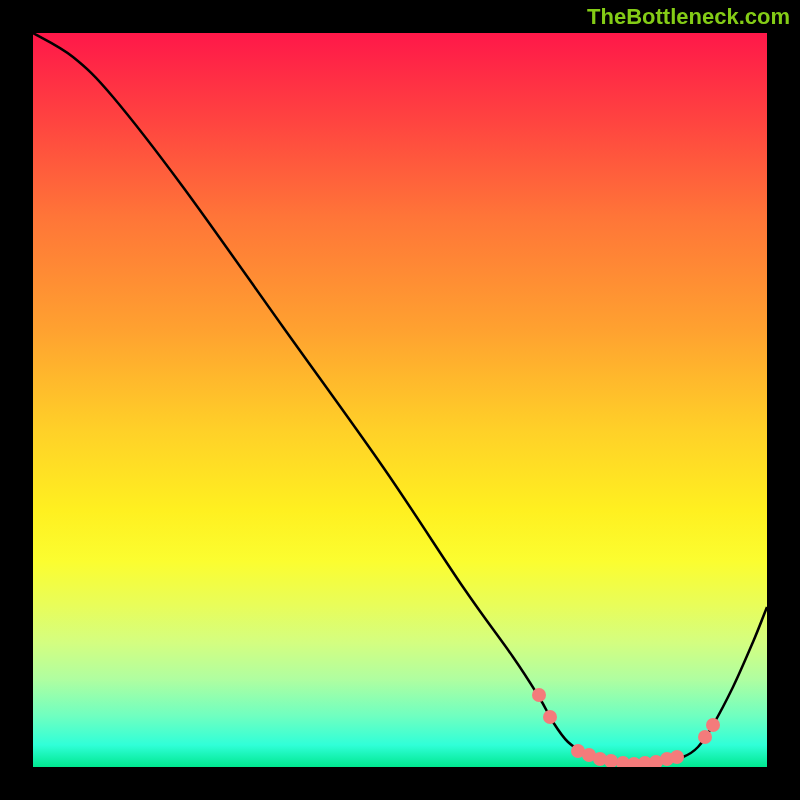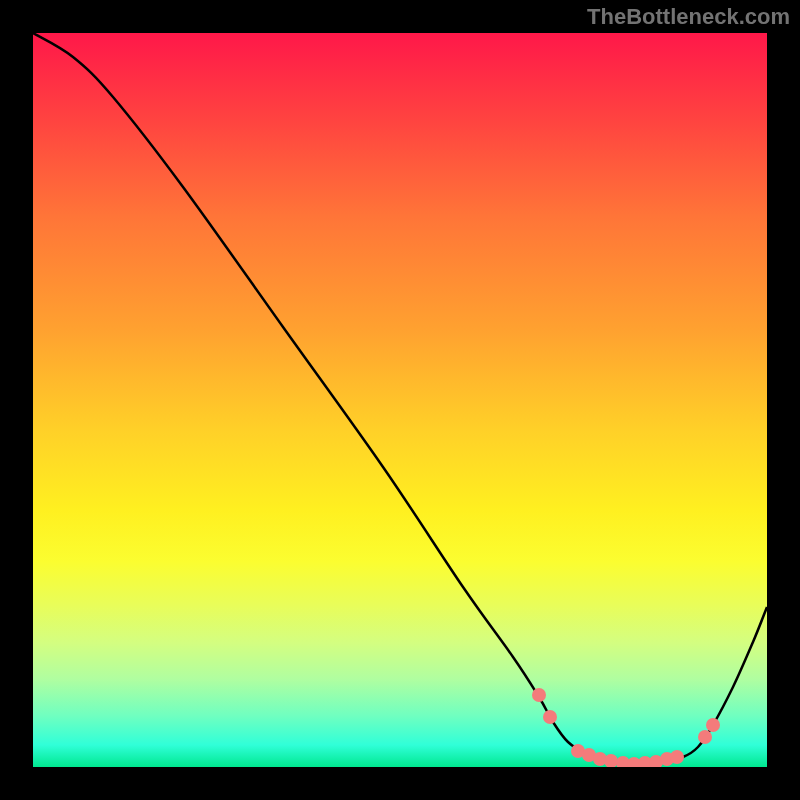--- a/index.html
+++ b/index.html
@@ -9,21 +9,21 @@
     height: 800px;
     background: #000;
     overflow: hidden;
     position: relative;
     font-family: Arial, sans-serif;
   }
   .attribution {
     position: absolute;
     top: 4px;
     right: 10px;
-    color: #737373;
+    color: #84cc16;
     font-size: 22px;
     font-weight: bold;
     z-index: 10;
   }
   .plot-area {
     position: absolute;
     left: 33px;
     top: 33px;
     width: 734px;
     height: 734px;

